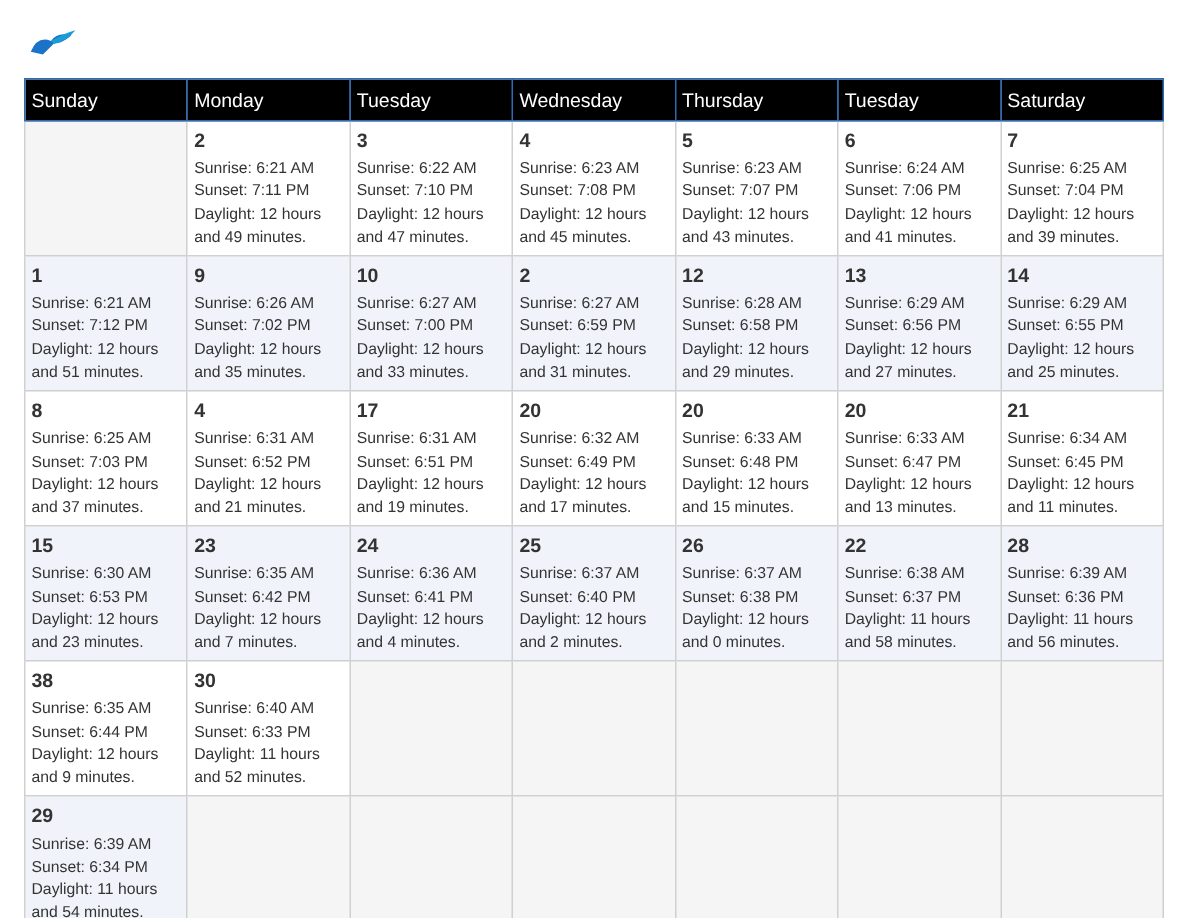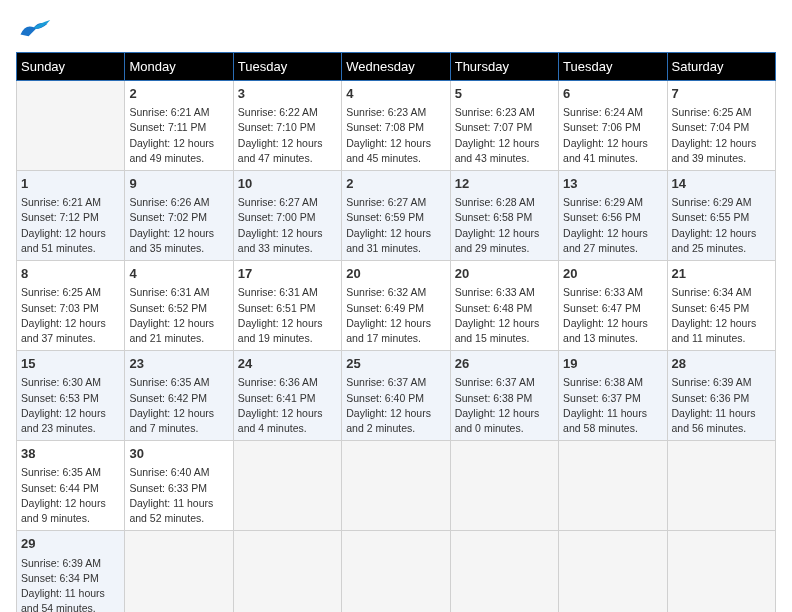--- a/index.html
+++ b/index.html
@@ -230,21 +230,21 @@
         </td>
         <td>
           <span class="day-number">25</span>
           <div class="day-info">Sunrise: 6:37 AM<br>Sunset: 6:40 PM<br>Daylight: 12 hours and 2 minutes.</div>
         </td>
         <td>
           <span class="day-number">26</span>
           <div class="day-info">Sunrise: 6:37 AM<br>Sunset: 6:38 PM<br>Daylight: 12 hours and 0 minutes.</div>
         </td>
         <td>
-          <span class="day-number">19</span>
+          <span class="day-number">22</span>
           <div class="day-info">Sunrise: 6:38 AM<br>Sunset: 6:37 PM<br>Daylight: 11 hours and 58 minutes.</div>
         </td>
         <td>
           <span class="day-number">28</span>
           <div class="day-info">Sunrise: 6:39 AM<br>Sunset: 6:36 PM<br>Daylight: 11 hours and 56 minutes.</div>
         </td>
       </tr>
       <tr>
         <td>
           <span class="day-number">38</span>

